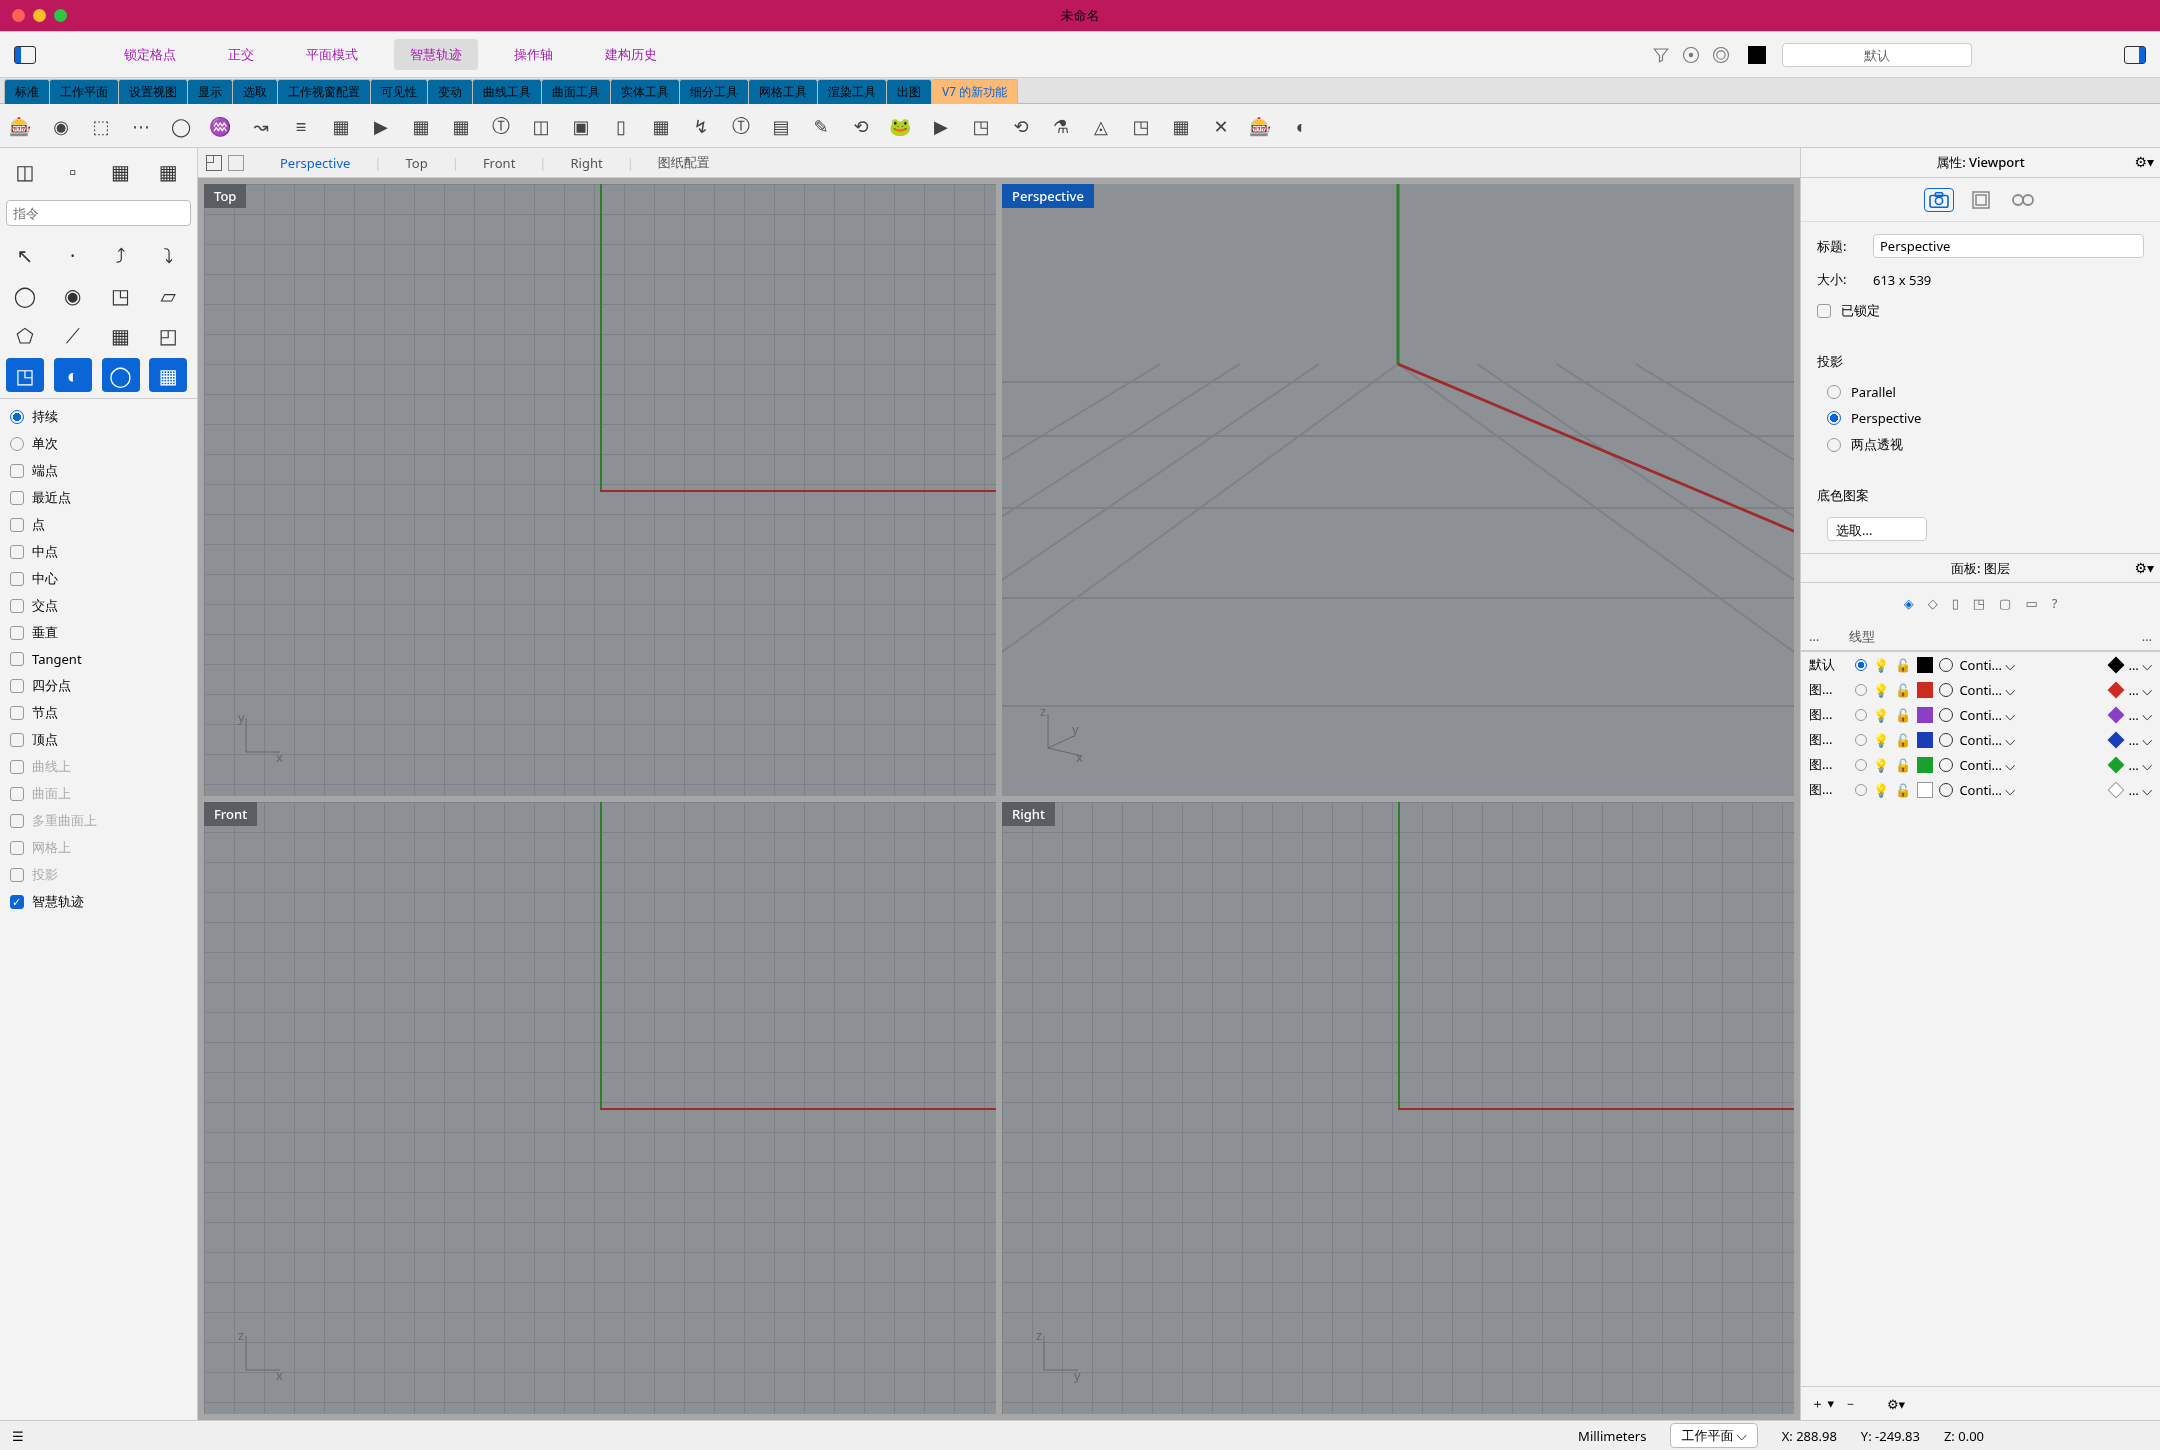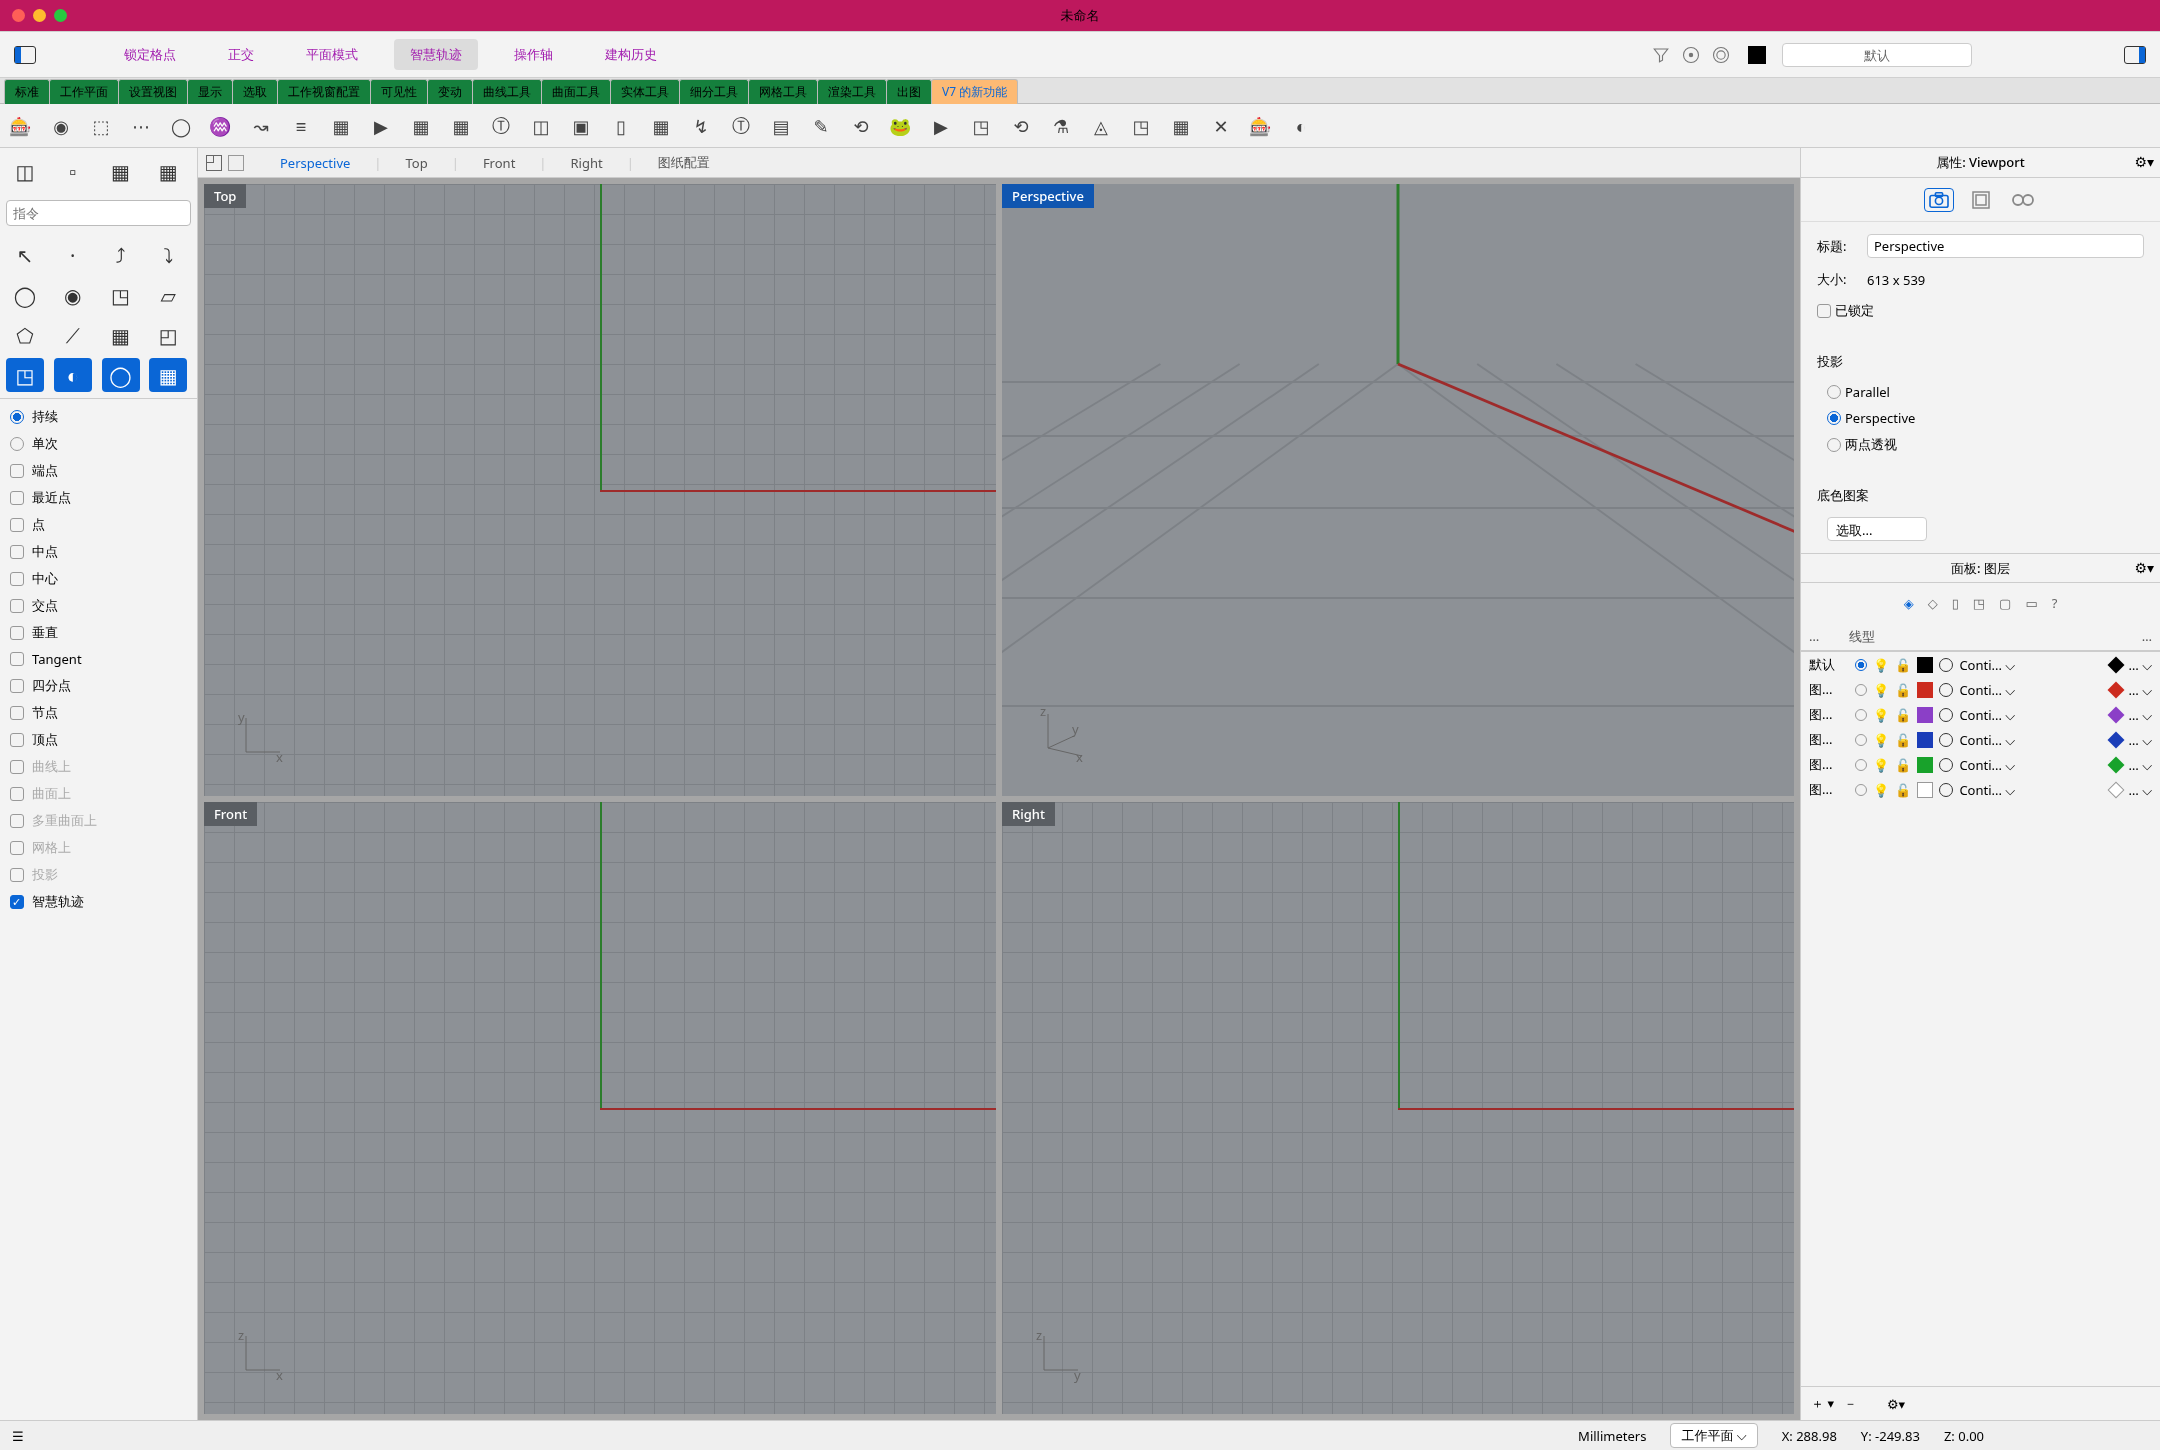--- a/index.html
+++ b/index.html
@@ -13,21 +13,21 @@
 .side-toggle { width:22px;height:18px;border:1.5px solid #333;border-radius:3px; position:relative; margin:0 6px;}
 .side-toggle::before{content:"";position:absolute;left:0;top:0;width:6px;height:100%;background:#0a66d6;}
 .side-toggle.right::before{left:auto;right:0;}
 .menu-item { padding:6px 16px; color:#a21caf; border-radius:4px;}
 .menu-item.active{background:#dcdcdc;}
 .spacer{flex:1;}
 .funnel-icon,.circ-icon{width:22px;height:22px;display:flex;align-items:center;justify-content:center;color:#777;}
 .swatch{width:18px;height:18px;background:#000;margin:0 8px;}
 .layer-select{width:190px;height:24px;border:1px solid #ccc;border-radius:4px;background:#fff;text-align:center;line-height:22px;color:#666;}
 .tab-strip{height:26px;background:#e2e2e2;display:flex;align-items:flex-end;padding-left:4px;border-bottom:1px solid #bbb;}
-.tab{padding:3px 10px;font-size:12px;border:1px solid #bbb;border-bottom:none;background:#15803d;margin-right:-1px;position:relative;top:1px;border-radius:3px 3px 0 0;}
+.tab{padding:3px 10px;font-size:12px;border:1px solid #bbb;border-bottom:none;background:#0369a1;margin-right:-1px;position:relative;top:1px;border-radius:3px 3px 0 0;}
 .tab.active{background:#fdba74;color:#0a66d6;z-index:2;}
 .toolbar{height:44px;background:#f1f1f1;display:flex;align-items:center;padding:0 6px;gap:10px;border-bottom:1px solid #ccc;}
 .tool-ico{width:30px;height:30px;border-radius:4px;display:flex;align-items:center;justify-content:center;font-size:18px;color:#444;}
 .main{flex:1;display:flex;min-height:0;}
 .left-panel{width:198px;background:#f3f3f3;display:flex;flex-direction:column;border-right:1px solid #ccc;}
 .tool-grid{padding:6px;display:grid;grid-template-columns:repeat(4,1fr);gap:6px;}
 .tg-item{width:38px;height:34px;display:flex;align-items:center;justify-content:center;color:#333;font-size:20px;border-radius:4px;}
 .tg-item.active{background:#0a66d6;color:#fff;}
 .cmd-input{margin:6px;height:26px;border:1px solid #bbb;border-radius:4px;padding:0 6px;background:#fff;}
 .osnap-list{flex:1;overflow:auto;padding:4px 10px;border-top:1px solid #ccc;}
@@ -51,21 +51,21 @@
 .axis-x{position:absolute;height:1.5px;background:#9e2b2b;}
 .axis-y{position:absolute;width:1.5px;background:#2b7d2b;}
 .axis-widget{position:absolute;left:32px;bottom:30px;color:#666;font-size:12px;}
 .right-panel{width:360px;background:#f3f3f3;display:flex;flex-direction:column;border-left:1px solid #ccc;}
 .panel-hdr{height:30px;display:flex;align-items:center;justify-content:center;border-bottom:1px solid #ccc;position:relative;font-weight:500;}
 .gear{position:absolute;right:6px;top:4px;font-size:14px;}
 .prop-icons{height:44px;display:flex;align-items:center;justify-content:center;gap:12px;border-bottom:1px solid #ddd;}
 .prop-ico{width:30px;height:24px;display:flex;align-items:center;justify-content:center;color:#555;border-radius:4px;}
 .prop-ico.active{border:1.5px solid #0a66d6;color:#0a66d6;}
 .prop-body{padding:12px 16px;flex:0 0 auto;display:flex;flex-direction:column;gap:12px;}
-.prop-row{display:flex;align-items:center;gap:4px;}
+.prop-row{display:flex;align-items:center;gap:10px;}
 .prop-label{width:46px;}
 .prop-input{flex:1;height:24px;border:1px solid #ccc;border-radius:4px;padding:0 6px;background:#fff;}
 .layers-body{flex:1;overflow:auto;border-top:1px solid #ccc;}
 .layer-icons{height:40px;display:flex;align-items:center;justify-content:center;gap:14px;color:#666;}
 .layer-icons .on{color:#0a66d6;}
 .layer-hdr{display:grid;grid-template-columns:40px 1fr 60px;padding:4px 8px;border-bottom:1px solid #ccc;font-size:12px;color:#555;}
 .layer-row{display:flex;align-items:center;gap:6px;padding:3px 8px;font-size:12px;}
 .lr-name{width:40px;overflow:hidden;text-overflow:ellipsis;white-space:nowrap;}
 .lr-radio{width:12px;height:12px;border:1.5px solid #999;border-radius:50%;}
 .lr-radio.on{border-color:#0a66d6;background:radial-gradient(#0a66d6 45%,transparent 50%);}

